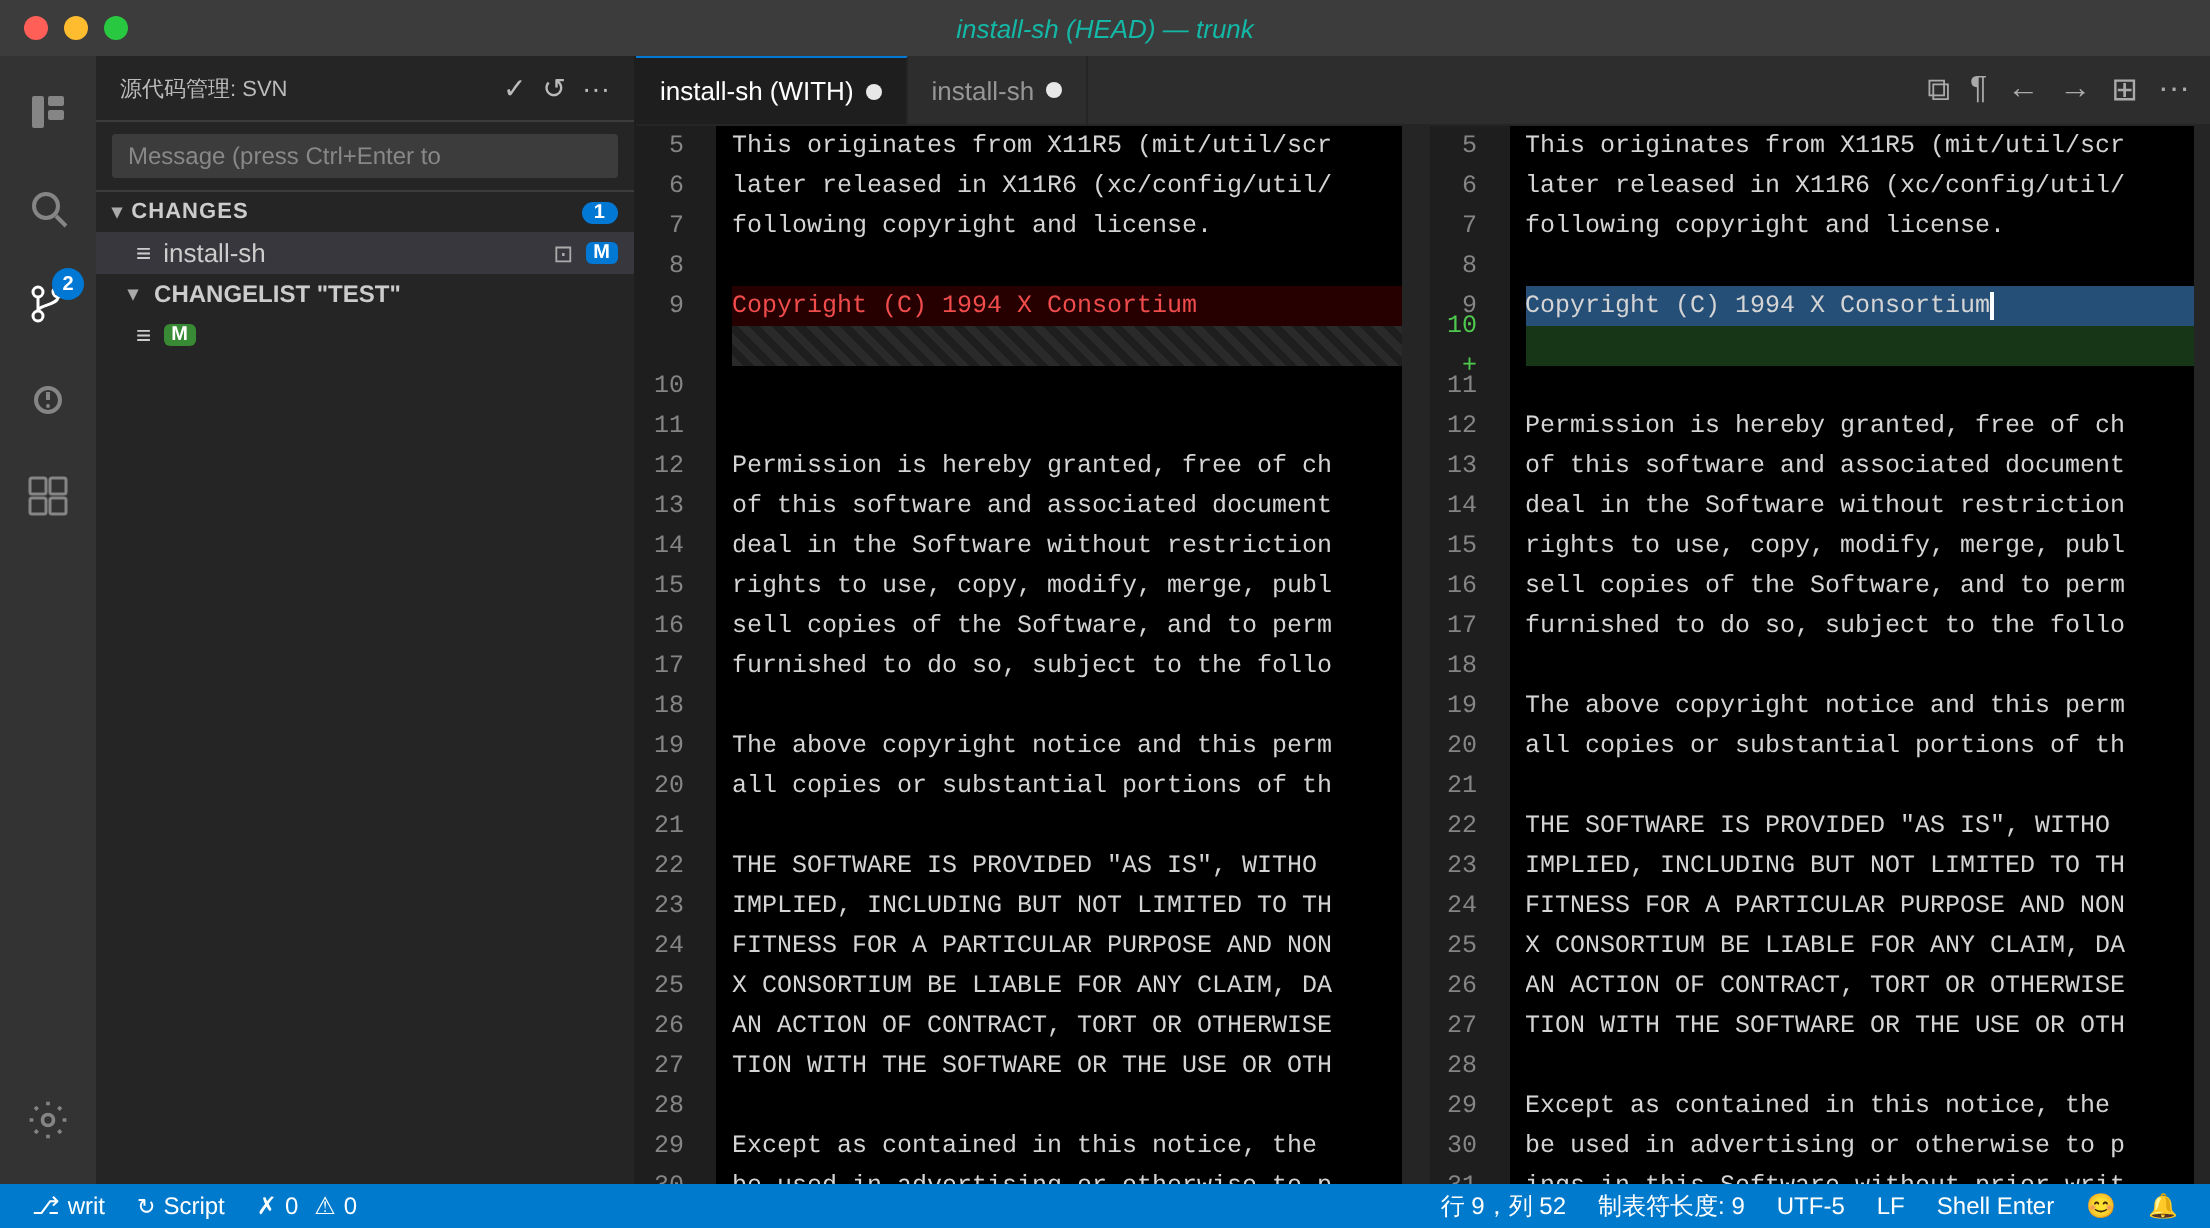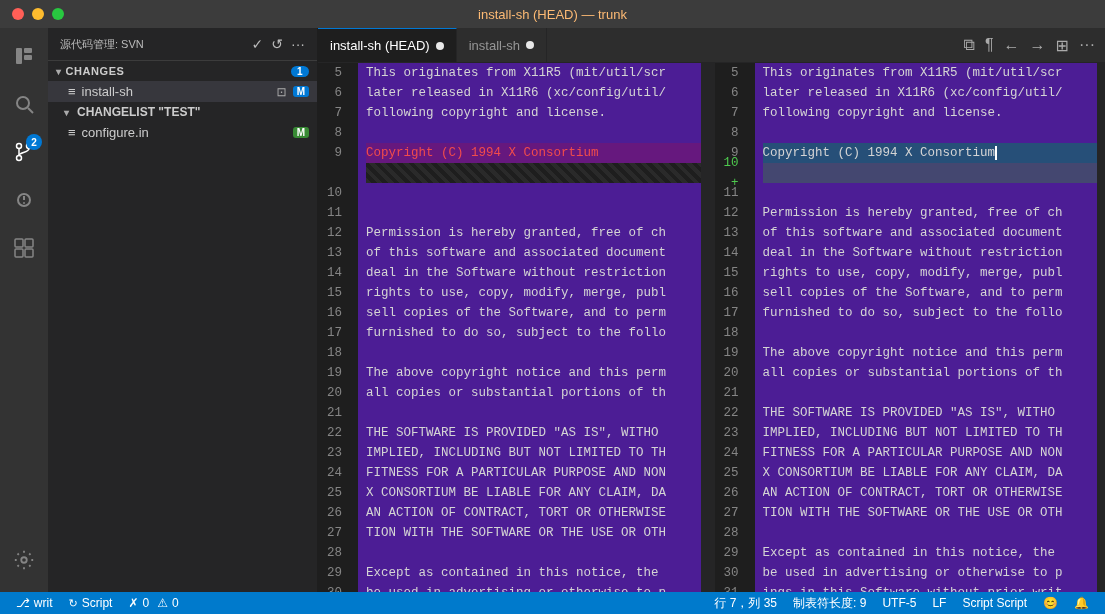--- a/index.html
+++ b/index.html
@@ -32,22 +32,23 @@
     }
     .traffic-light {
       width: 12px; height: 12px;
       border-radius: 50%;
       cursor: pointer;
     }
     .tl-close { background: #ff5f57; }
     .tl-min { background: #febc2e; }
     .tl-max { background: #28c840; }
     .title-bar-title {
-      color: #fdba74;
+      color: #14b8a6;
       font-size: 13px;
+      font-style: italic;
     }
 
     
     .main-layout {
       display: flex;
       height: calc(614px - 28px - 22px);
     }
 
     
     .activity-bar {
@@ -289,21 +290,21 @@
       height: 20px;
       display: flex;
       align-items: center;
       justify-content: flex-end;
       padding-right: 6px;
     }
 
     .code-content {
       flex: 1;
       overflow: hidden;
-      background: #4c1d95;
+      background: #000000;
       padding-left: 8px;
     }
     .code-line {
       height: 20px;
       white-space: pre;
       color: #d4d4d4;
       overflow: hidden;
     }
     .code-line.deleted {
       background: rgba(255, 0, 0, 0.15);
@@ -430,49 +431,51 @@
 
   <div class="sidebar">
     <div class="sidebar-header">
       <span>源代码管理: SVN</span>
       <div class="sidebar-header-icons">
         <span>✓</span>
         <span>↺</span>
         <span>···</span>
       </div>
     </div>
+    <div class="sidebar-input-area">
+      <input class="sidebar-input" placeholder="Message (press Ctrl+Enter to" style="">
+    </div>
 
     <div class="section-header">
       <span class="section-chevron">▾</span>
       <span>CHANGES</span>
       <span class="badge-count">1</span>
     </div>
     <div class="file-item active">
       <span style="font-size:13px;">≡</span>
       <span class="file-name">install-sh</span>
       <span style="font-size:12px;color:#aaa;">⊡</span>
       <span class="file-badge">M</span>
     </div>
 
     <div class="changelist-header">
       <span class="section-chevron">▾</span>
       <span>CHANGELIST "TEST"</span>
     </div>
     <div class="file-item">
       <span style="font-size:13px;">≡</span>
-      <span class="file-name">configure.in</span>
       <span class="file-badge green">M</span>
     </div>
   </div>
 
   <div class="editor-area">
 
     <div class="tab-bar">
       <div class="tab active">
-        <span>install-sh (HEAD)</span>
+        <span>install-sh (WITH)</span>
         <span class="tab-dot"></span>
       </div>
       <div class="tab">
         <span>install-sh</span>
         <span class="tab-dot"></span>
       </div>
       <div class="tab-actions">
         <span>⧉</span>
         <span>¶</span>
         <span>←</span>
@@ -627,33 +630,33 @@
     <span>Script</span>
   </div>
   <div class="status-item">
     <span>✗</span>
     <span>0</span>
     <span style="margin-left:4px;">⚠</span>
     <span>0</span>
   </div>
   <div class="status-spacer"></div>
   <div class="status-item">
-    <span>行 7，列 35</span>
+    <span>行 9，列 52</span>
   </div>
   <div class="status-item">
     <span>制表符长度: 9</span>
   </div>
   <div class="status-item">
     <span>UTF-5</span>
   </div>
   <div class="status-item">
     <span>LF</span>
   </div>
   <div class="status-item">
-    <span>Script Script</span>
+    <span>Shell Enter</span>
   </div>
   <div class="status-item">
     <span>😊</span>
   </div>
   <div class="status-item">
     <span>🔔</span>
   </div>
 </div>
 
 </body></html>

